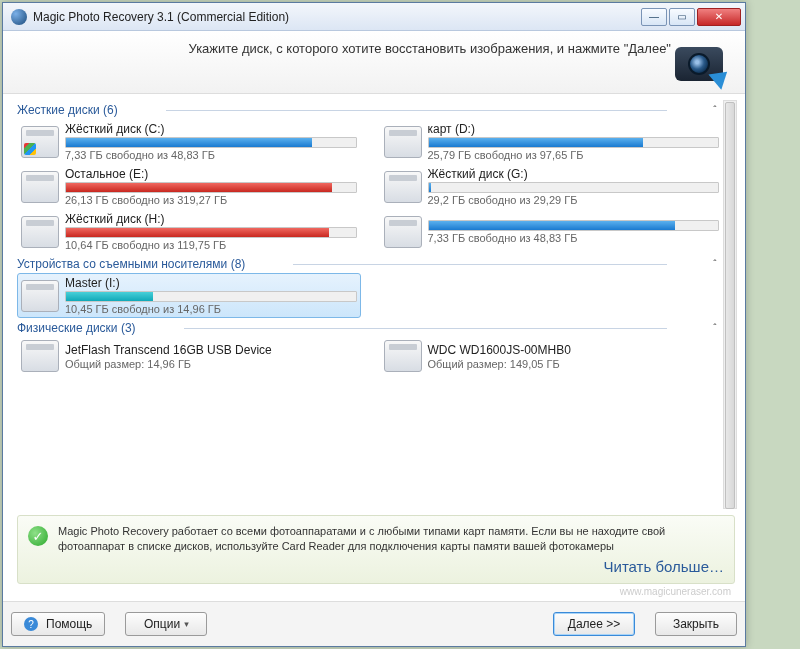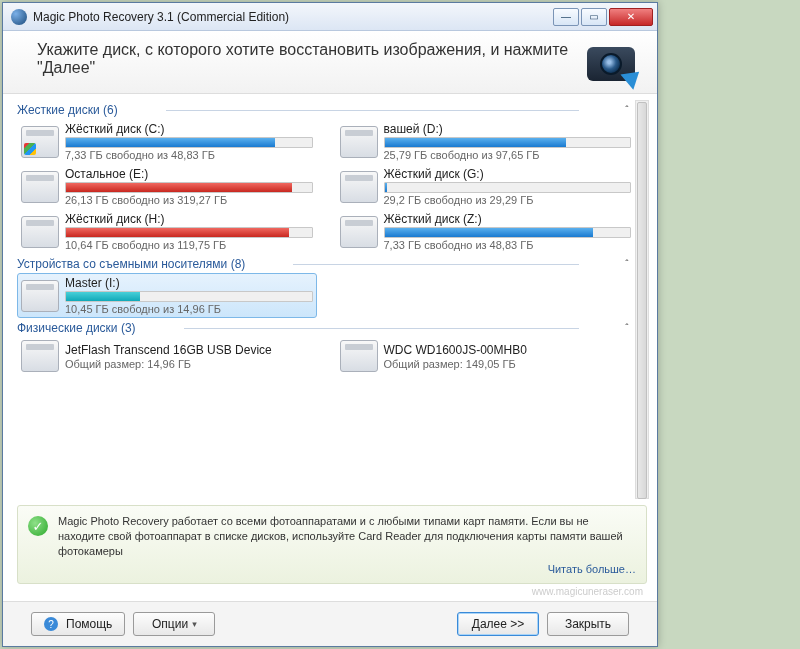--- a/index.html
+++ b/index.html
@@ -1,27 +1,27 @@
 <!DOCTYPE html>
 <html><head>
 <meta charset="utf-8">
 <style>
   * { box-sizing: border-box; margin: 0; padding: 0; font-family: "Segoe UI", Tahoma, sans-serif; }
   body { background: #c8d8c0; width: 800px; height: 649px; overflow: hidden; font-size: 12px; }
-  .window { width: 656px; height: 645px; margin: 2px; background: #fff; border: 1px solid #5a7aa0; box-shadow: 0 0 8px rgba(0,0,0,.25); display:flex; flex-direction:column; }
+  .window { width: 744px; height: 645px; margin: 2px; background: #fff; border: 1px solid #5a7aa0; box-shadow: 0 0 8px rgba(0,0,0,.25); display:flex; flex-direction:column; }
   .titlebar { height: 28px; background: linear-gradient(#f3f6fb,#dce6f4); border-bottom:1px solid #b8c8de; display:flex; align-items:center; padding:0 4px; }
   .titlebar .app-icon { width:16px; height:16px; margin:0 6px 0 4px; border-radius:50%; background: radial-gradient(circle at 30% 30%, #7bb0e8, #1a4a7a); }
   .titlebar .title { flex:1; font-size:12px; color:#222; }
   .winbtns { display:flex; gap:2px; }
   .winbtn { width:26px; height:18px; border:1px solid #7a94b6; background:linear-gradient(#f8fbff,#d8e6f6); border-radius:2px; display:flex; align-items:center; justify-content:center; font-size:10px; color:#2a4a6a; cursor:pointer; }
   .winbtn.close { background:linear-gradient(#f08080,#c62828); border-color:#a02020; color:#fff; width:44px; }
   .header { padding:10px 18px 8px; display:flex; align-items:flex-start; border-bottom:1px solid #ddd; background:linear-gradient(#fff,#f2f2f2); }
   .header-text { flex:1; }
   .header-text h2 { font-size:13px; font-weight:bold; color:#222; margin-bottom:3px; }
-  .header-text p { font-size:16px; color:#333; padding-left:16px; }
+  .header-text p { font-size:13px; color:#333; padding-left:16px;text-align:right; }
   .header-icon { width:56px; height:44px; position:relative; }
   .camera-body { position:absolute; width:48px; height:34px; top:6px; left:4px; background:linear-gradient(#3a4a5e,#1a2432); border-radius:6px; }
   .camera-lens { position:absolute; width:22px; height:22px; top:12px; left:17px; background:radial-gradient(circle at 40% 40%,#9ac0e8 10%,#2a5a8a 45%,#0a2a4a 80%); border-radius:50%; border:2px solid #0a1a2a; }
   .camera-arrow { position:absolute; width:0; height:0; border-left:0; border-right:16px solid #2a8ed6; border-top:10px solid transparent; border-bottom:10px solid transparent; bottom:-2px; right:-2px; transform:rotate(140deg); }
   .body { flex:1; padding:6px 8px 4px 14px; display:flex; flex-direction:column; overflow:hidden; }
   .scrollwrap { flex:1; position:relative; }
   .list { position:absolute; inset:0 14px 0 0; overflow:hidden; }
   .scrollbar { position:absolute; right:0; top:0; bottom:0; width:14px; background:#f0f0f0; border:1px solid #ddd; }
   .scrollbar .thumb { position:absolute; left:1px; right:1px; top:1px; height:100%; background:linear-gradient(90deg,#e8e8e8,#d8d8d8); border:1px solid #c0c0c0; border-radius:2px; }
   .group-head { display:flex; align-items:center; margin:3px 0 2px; color:#2a5a9a; font-size:12px; cursor:pointer;gap:40px; }
@@ -38,23 +38,23 @@
   .bar { height:11px; background:#f0f0f0; border:1px solid #c8c8c8; border-radius:1px; overflow:hidden; margin-bottom:1px; }
   .bar-fill { height:100%; }
   .bar-fill.blue { background:linear-gradient(#5ab0ee,#1a7ad0); }
   .bar-fill.red  { background:linear-gradient(#f06860,#c82820); }
   .bar-fill.teal { background:linear-gradient(#48d0d8,#10a8b8); }
   .disk-free { font-size:11px; color:#666; white-space:nowrap; }
   .phys-sub  { font-size:11px; color:#666; }
   .tip-panel { margin:6px 2px 0 0; background:linear-gradient(#fafcf6,#ecf2df); border:1px solid #d8e0c8; border-radius:3px; padding:8px 10px; display:flex; gap:10px; }
   .tip-icon { width:20px; height:20px; border-radius:50%; background:radial-gradient(circle at 35% 35%,#8ee088,#2aa82a); display:flex; align-items:center; justify-content:center; color:#fff; font-size:13px; flex-shrink:0; margin-top:2px; }
   .tip-text { flex:1; font-size:11px; color:#333; line-height:1.35; }
-  .tip-link { color:#2a5a9a; cursor:pointer; text-align:right; margin-top:4px; font-size:11px; }
+  .tip-link { color:#2a5a9a; cursor:pointer; text-align:right; margin-top:4px; font-size:15px; }
   .watermark { text-align:right; font-size:10px; color:#ccc; padding:2px 6px 0 0; }
-  .footer { padding:10px 28px; border-top:1px solid #ddd; display:flex; gap:8px; background:#f4f4f4; }
+  .footer { padding:10px 8px; border-top:1px solid #ddd; display:flex; gap:20px; background:#f4f4f4; }
   .footer .spacer { flex:1; }
   .btn { min-width:82px; height:24px; padding:0 12px; background:linear-gradient(#fdfdfd,#e8e8e8); border:1px solid #9a9a9a; border-radius:3px; font-size:12px; color:#222; cursor:pointer; display:flex; align-items:center; justify-content:center; gap:4px; }
   .btn.primary { border:1px solid #3a8ad8; box-shadow:0 0 0 1px #a8d4f8 inset; }
   .btn .dd { font-size:9px; color:#555; }
   .btn.help:before { content:"?"; display:inline-flex; width:14px; height:14px; border-radius:50%; background:#3a8ad8; color:#fff; align-items:center; justify-content:center; font-size:10px; margin-right:4px; }
 </style>
 </head>
 <body>
 
 <div class="window">
@@ -96,21 +96,21 @@
                 <div class="disk-name">Жёсткий диск (C:)</div>
       <div class="bar">
                   <div class="bar-fill blue" style="width:85%"></div>
                 </div>
       <div class="disk-free">7,33 ГБ свободно из 48,83 ГБ</div>
               </div>
             </div>
             <div class="disk-item">
     <div class="disk-icon"></div>
     <div class="disk-info">
-                <div class="disk-name">вашей (D:)</div>
+                <div class="disk-name">карт (D:)</div>
       <div class="bar">
                   <div class="bar-fill blue" style="width:74%"></div>
                 </div>
       <div class="disk-free">25,79 ГБ свободно из 97,65 ГБ</div>
               </div>
             </div>
             <div class="disk-item">
     <div class="disk-icon"></div>
     <div class="disk-info">
                 <div class="disk-name">Остальное (E:)</div>
@@ -136,21 +136,20 @@
                 <div class="disk-name">Жёсткий диск (H:)</div>
       <div class="bar">
                   <div class="bar-fill red" style="width:91%"></div>
                 </div>
       <div class="disk-free">10,64 ГБ свободно из 119,75 ГБ</div>
               </div>
             </div>
             <div class="disk-item">
     <div class="disk-icon"></div>
     <div class="disk-info">
-                <div class="disk-name">Жёсткий диск (Z:)</div>
       <div class="bar">
                   <div class="bar-fill blue" style="width:85%"></div>
                 </div>
       <div class="disk-free">7,33 ГБ свободно из 48,83 ГБ</div>
               </div>
             </div>
           </div>
 
         <div class="group-head">
           <span>Устройства со съемными носителями (8)</span>

